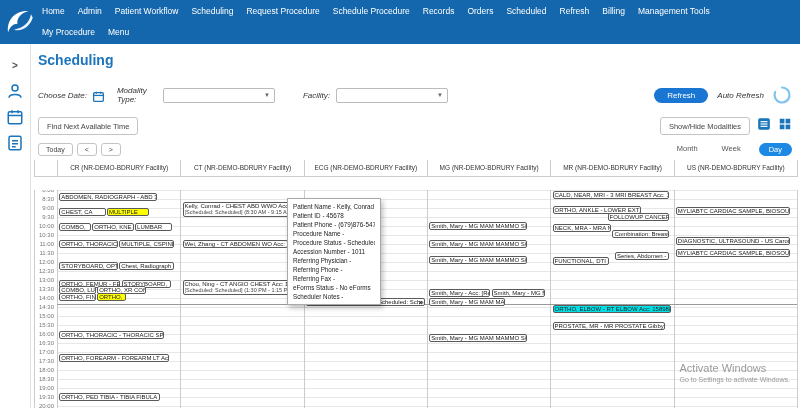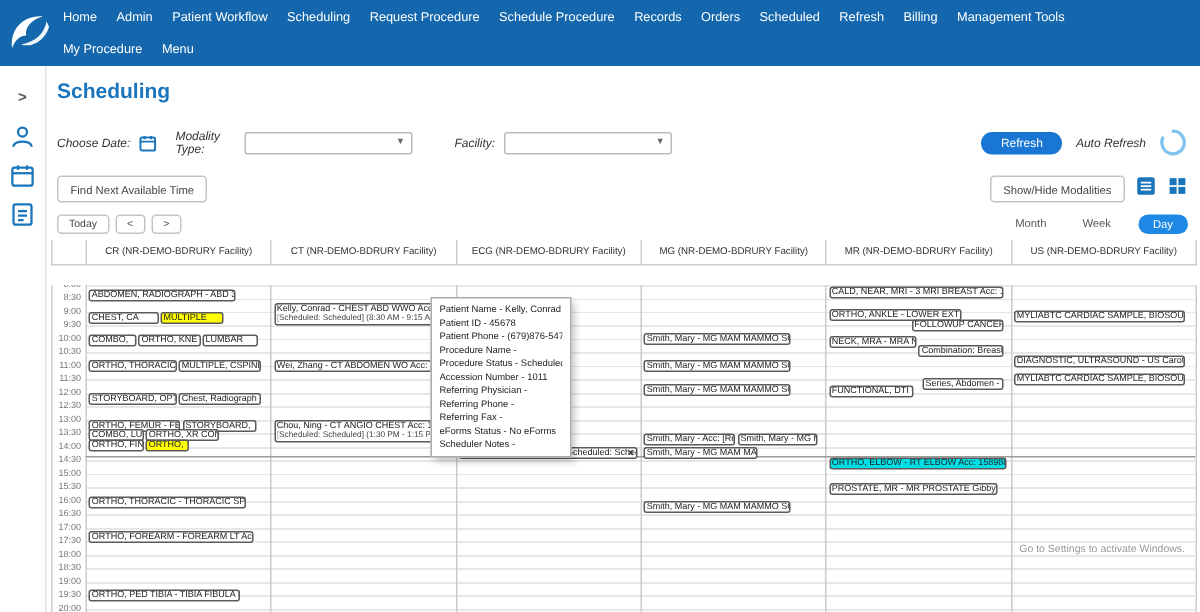--- a/index.html
+++ b/index.html
@@ -300,14 +300,15 @@
     <div class="tt-line">Procedure Status - Scheduled</div>
     <div class="tt-line">Accession Number - 1011</div>
     <div class="tt-line">Referring Physician -</div>
     <div class="tt-line">Referring Phone -</div>
     <div class="tt-line">Referring Fax -</div>
     <div class="tt-line">eForms Status - No eForms</div>
     <div class="tt-line">Scheduler Notes -</div>
   </div>
 
 <div class="watermark">
+  <div class="wm1">Activate Windows</div>
   <div class="wm2">Go to Settings to activate Windows.</div>
 </div>
 
 </body></html>

